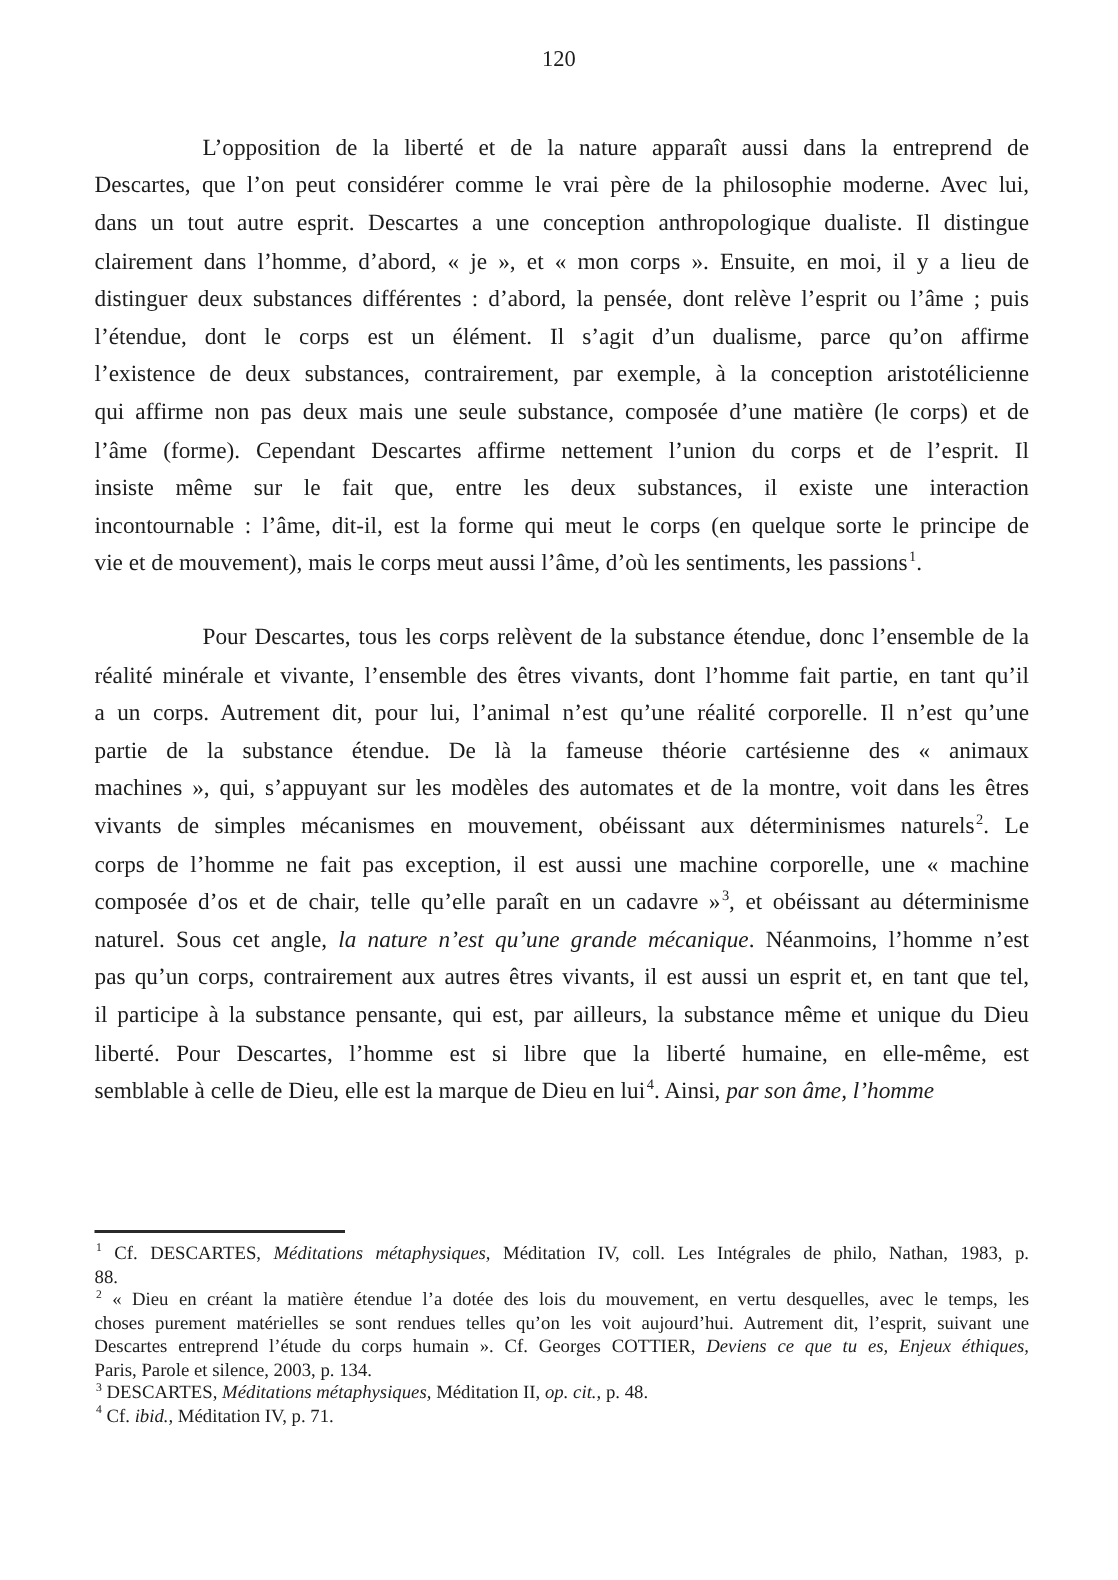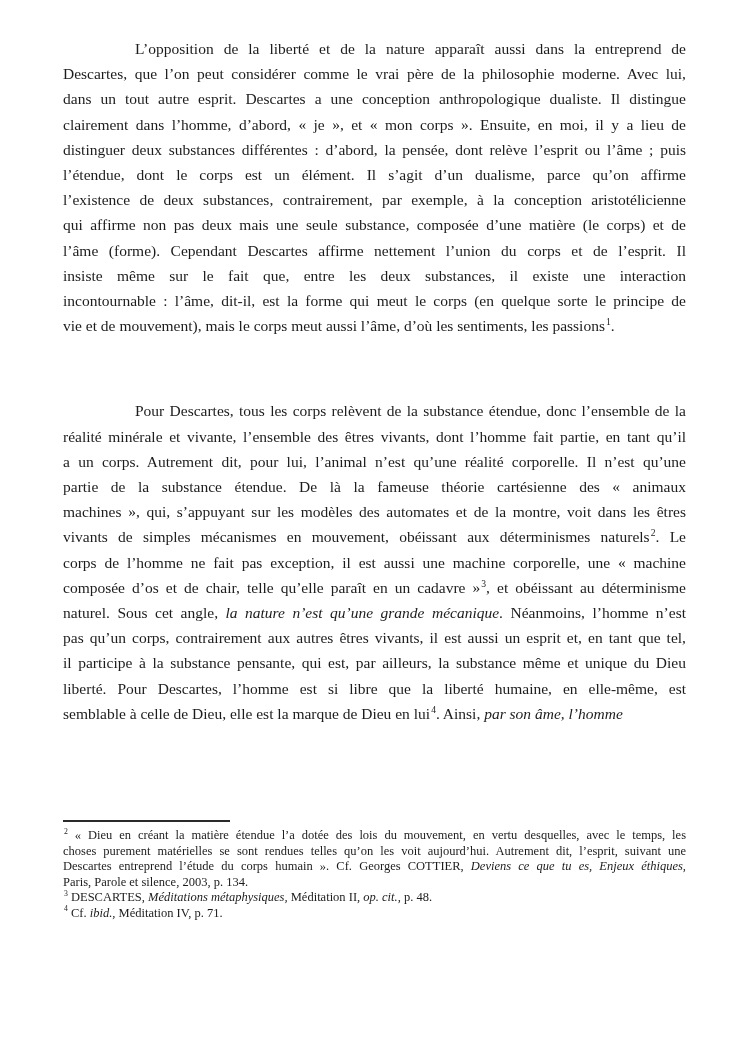--- a/index.html
+++ b/index.html
@@ -19,21 +19,21 @@
   .page-number {
     padding-top: 31px;
     text-align: center;
     font-size: 15px;
     line-height: 19px;
   }
   .body-text {
     margin: 36px 59px 0 63px;
   }
   .body-para { margin: 0; }
-  .body-para + .body-para { margin-top: 60px; }
+  .body-para + .body-para { margin-top: 24px; }
   .body-para .line {
     font-size: 15.5px;
     line-height: 25.2px;
     white-space: normal;
     text-align: justify;
     text-align-last: justify;
   }
   .line.last { text-align-last: left; }
   .line.indent { padding-left: 72px; }
   sup {
@@ -60,20 +60,21 @@
     line-height: 15.5px;
     text-align: justify;
     text-align-last: justify;
   }
   .footnote .line.last { text-align-last: left; }
 </style>
 </head>
 <body>
 
 <div class="page">
+  <div class="page-number">120</div>
 
   <div class="body-text" id="body-text">
       <div class="body-para">
         <div class="line indent"><span>L’opposition de la liberté et de la nature apparaît aussi dans la entreprend de</span></div>
         <div class="line"><span>Descartes, que l’on peut considérer comme le vrai père de la philosophie moderne. Avec lui,</span></div>
         <div class="line"><span>dans un tout autre esprit. Descartes a une conception anthropologique dualiste. Il distingue</span></div>
         <div class="line"><span>clairement dans l’homme, d’abord, « je », et « mon corps ». Ensuite, en moi, il y a lieu de</span></div>
         <div class="line"><span>distinguer deux substances différentes : d’abord, la pensée, dont relève l’esprit ou l’âme ; puis</span></div>
         <div class="line"><span>l’étendue, dont le corps est un élément. Il s’agit d’un dualisme, parce qu’on affirme</span></div>
         <div class="line"><span>l’existence de deux substances, contrairement, par exemple, à la conception aristotélicienne</span></div>
@@ -97,20 +98,24 @@
         <div class="line"><span>il participe à la substance pensante, qui est, par ailleurs, la substance même et unique du Dieu</span></div>
         <div class="line"><span>liberté. Pour Descartes, l’homme est si libre que la liberté humaine, en elle-même, est</span></div>
         <div class="line last"><span>semblable à celle de Dieu, elle est la marque de Dieu en lui</span><sup>4</sup><span>. Ainsi, </span><i>par son âme, l’homme</i></div>
       </div>
     </div>
 
   <div class="footnote-area">
     <hr class="footnote-rule">
     <div id="footnotes">
         <div class="footnote">
+          <div class="line"><sup>1</sup> <span>Cf. DESCARTES, </span><i>Méditations métaphysiques,</i><span> Méditation IV, coll. Les Intégrales de philo, Nathan, 1983, p.</span></div>
+          <div class="line last"><span>88.</span></div>
+        </div>
+        <div class="footnote">
           <div class="line"><sup>2</sup> <span>« Dieu en créant la matière étendue l’a dotée des lois du mouvement, en vertu desquelles, avec le temps, les</span></div>
           <div class="line"><span>choses purement matérielles se sont rendues telles qu’on les voit aujourd’hui. Autrement dit, l’esprit, suivant une</span></div>
           <div class="line"><span>Descartes entreprend l’étude du corps humain ». Cf. Georges COTTIER, </span><i>Deviens ce que tu es, Enjeux éthiques,</i></div>
           <div class="line last"><span>Paris, Parole et silence, 2003, p. 134.</span></div>
         </div>
         <div class="footnote">
           <div class="line last"><sup>3</sup> <span>DESCARTES, </span><i>Méditations métaphysiques,</i><span> Méditation II, </span><i>op. cit.,</i><span> p. 48.</span></div>
         </div>
         <div class="footnote">
           <div class="line last"><sup>4</sup> <span>Cf. </span><i>ibid.,</i><span> Méditation IV, p. 71.</span></div>

